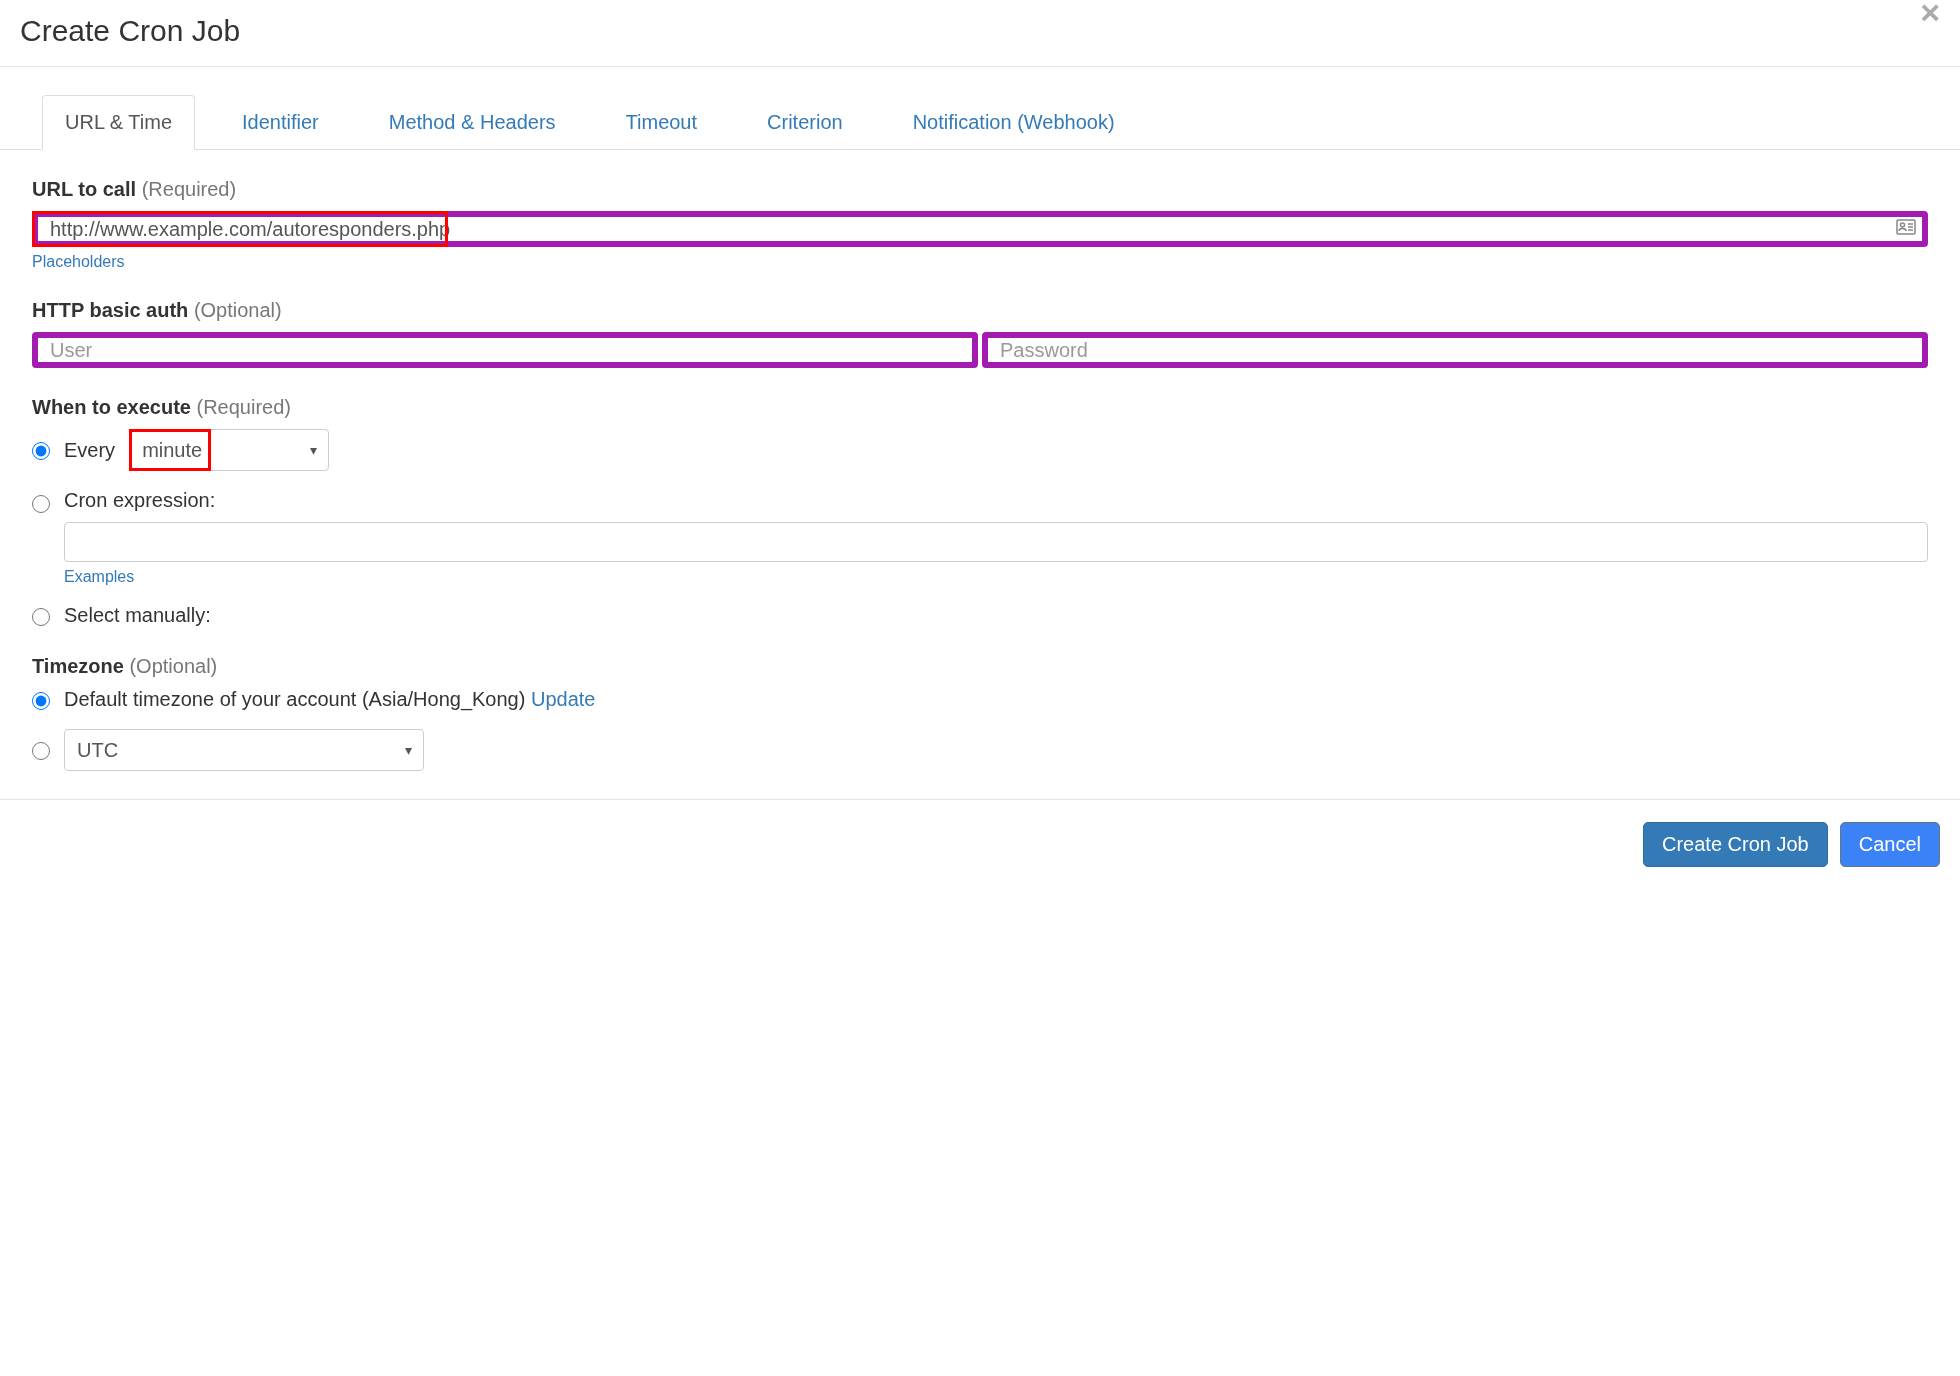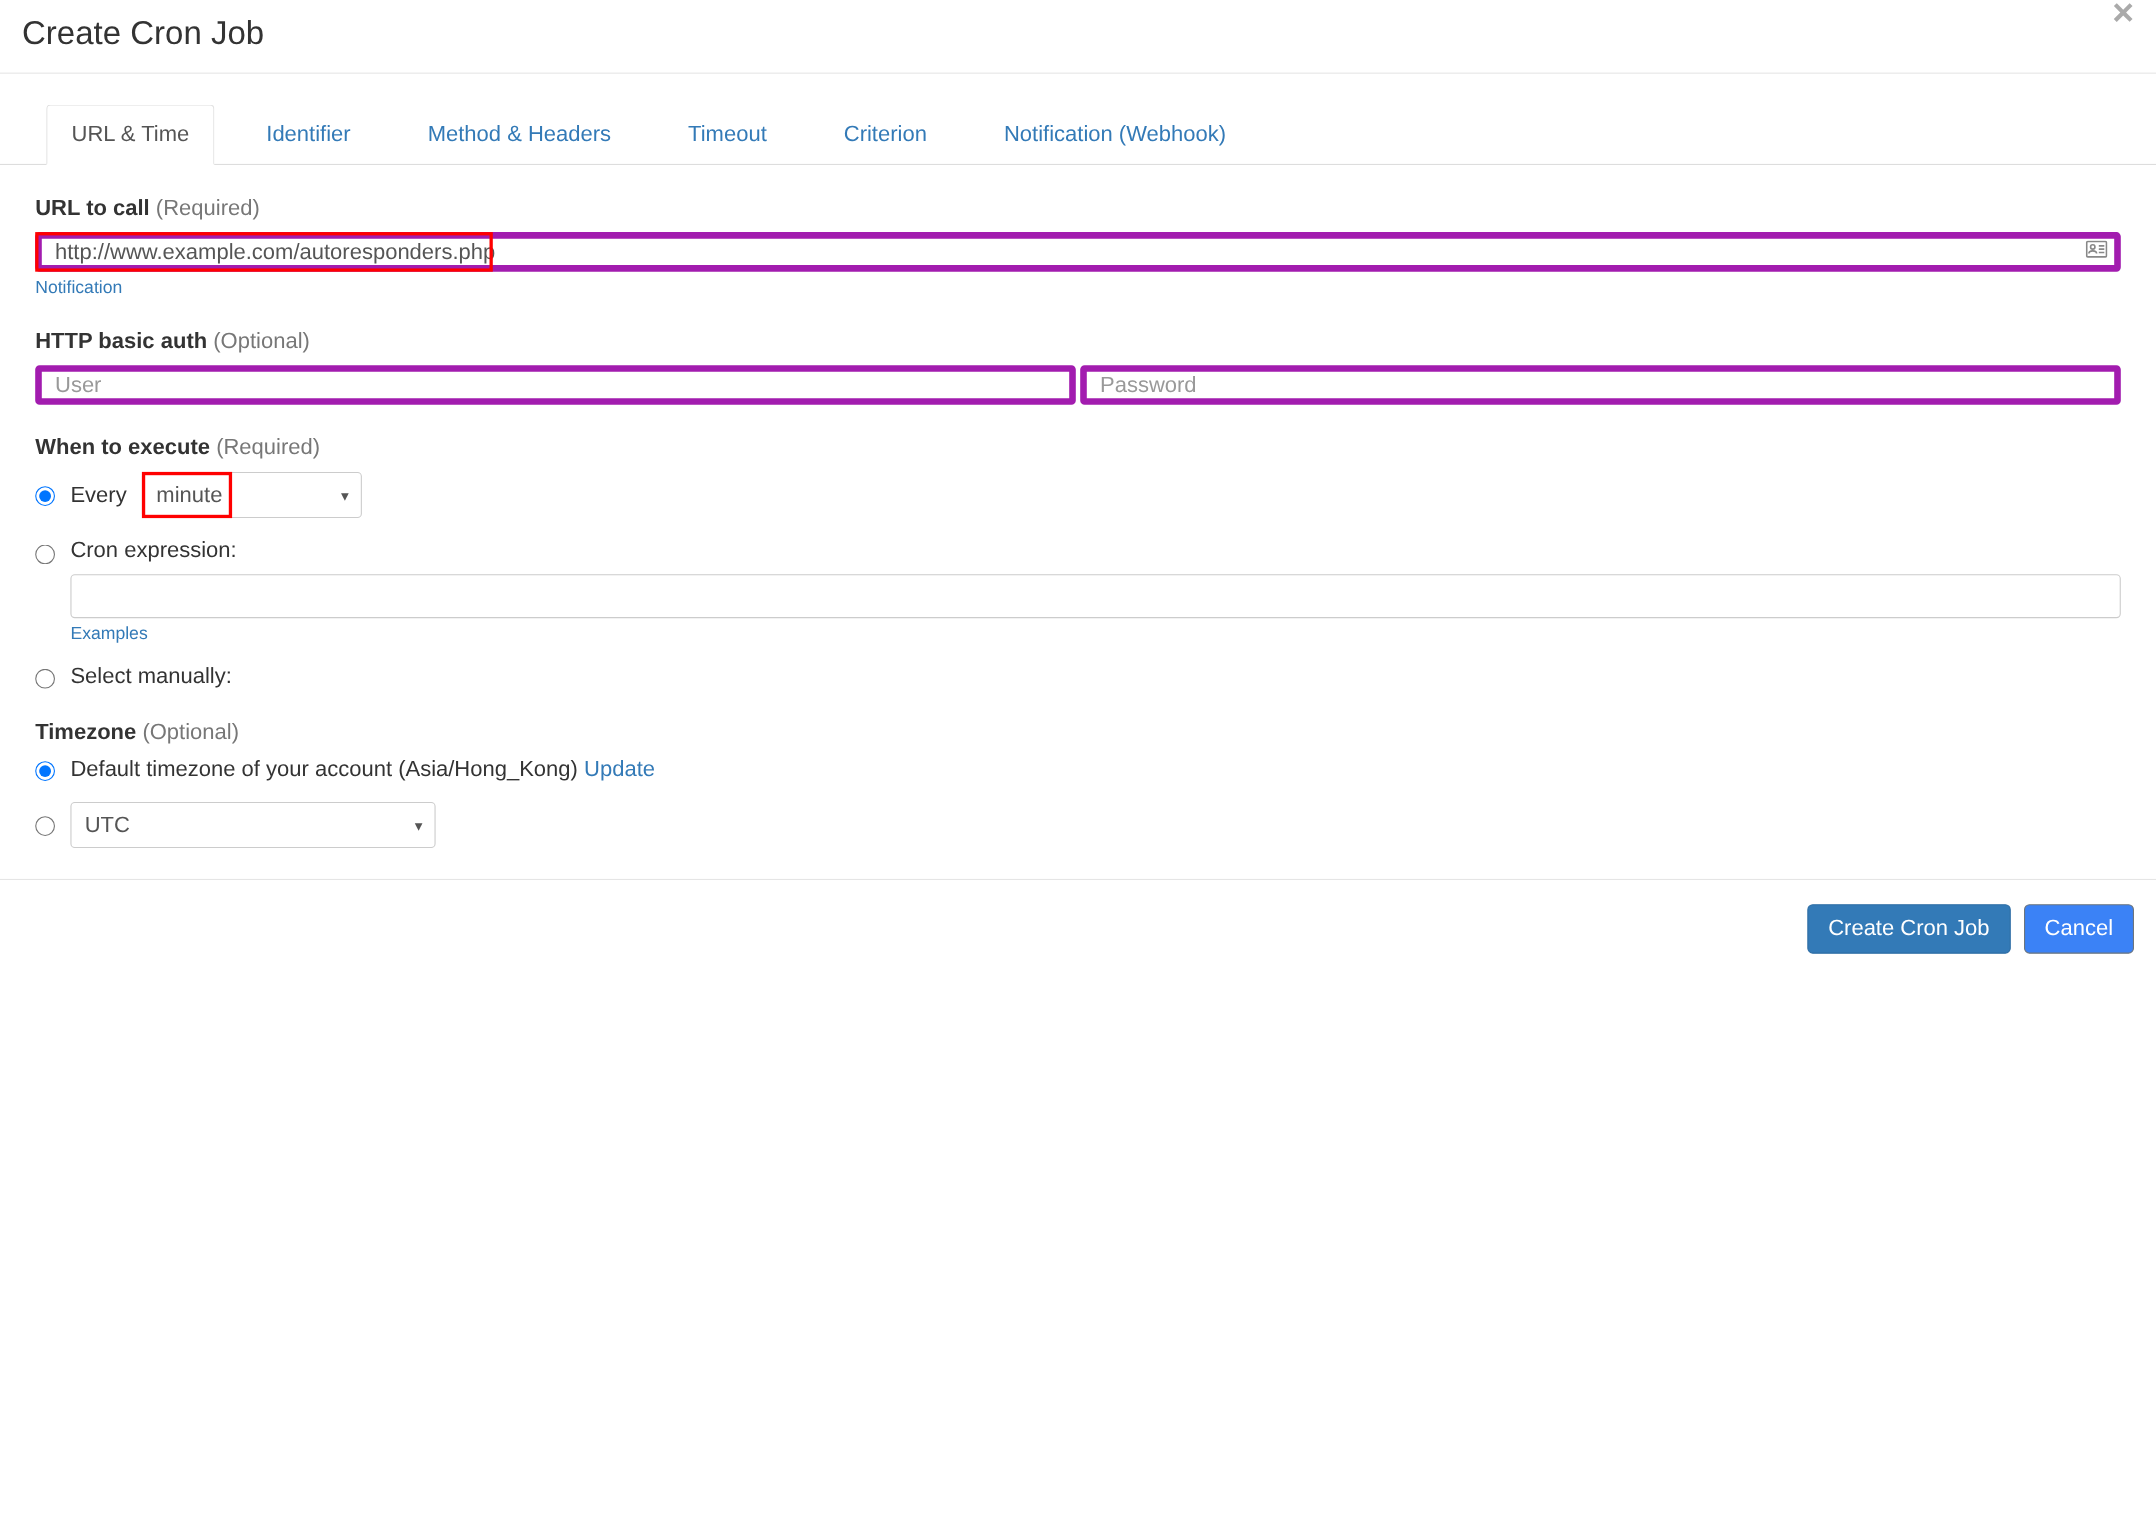--- a/index.html
+++ b/index.html
@@ -190,21 +190,21 @@
     .btn-primary {
       background: #337ab7;
       border-color: #2e6da4;
       color: #fff;
     }
     .btn-default {
       background: #3b82f6;
       border-color: #6c757d;
       color: #fff;
     }
-    .tz-select { width: 332px; }
+    .tz-select { width: 360px; }
     .inline-link { color: #337ab7; cursor: pointer; font-size: 20px; }
   </style>
 </head>
 <body>
 
 <div class="modal-header">
   <h1 class="modal-title">Create Cron Job</h1>
   <button class="close-btn">×</button>
 </div>
 
@@ -231,21 +231,21 @@
         <svg width="20" height="16" viewBox="0 0 20 16" fill="none" stroke="#888" stroke-width="1.5">
           <rect x="1" y="1" width="18" height="14" rx="1"></rect>
           <circle cx="6.5" cy="6" r="2"></circle>
           <path d="M3 12c0-1.5 1.5-2.5 3.5-2.5S10 10.5 10 12"></path>
           <line x1="12" y1="5" x2="17" y2="5"></line>
           <line x1="12" y1="8" x2="17" y2="8"></line>
           <line x1="12" y1="11" x2="17" y2="11"></line>
         </svg>
       </span>
     </div>
-    <a class="link-small">Notification</a>
+    <a class="link-small">Placeholders</a>
   </div>
 
   <div class="form-group">
     <div class="label-row">
       <span class="label-main">HTTP basic auth</span>
       <span class="label-hint">(Optional)</span>
     </div>
     <div class="two-col">
       <input type="text" class="text-input" placeholder="User" style="">
       <input type="password" class="text-input" placeholder="Password" style="">

